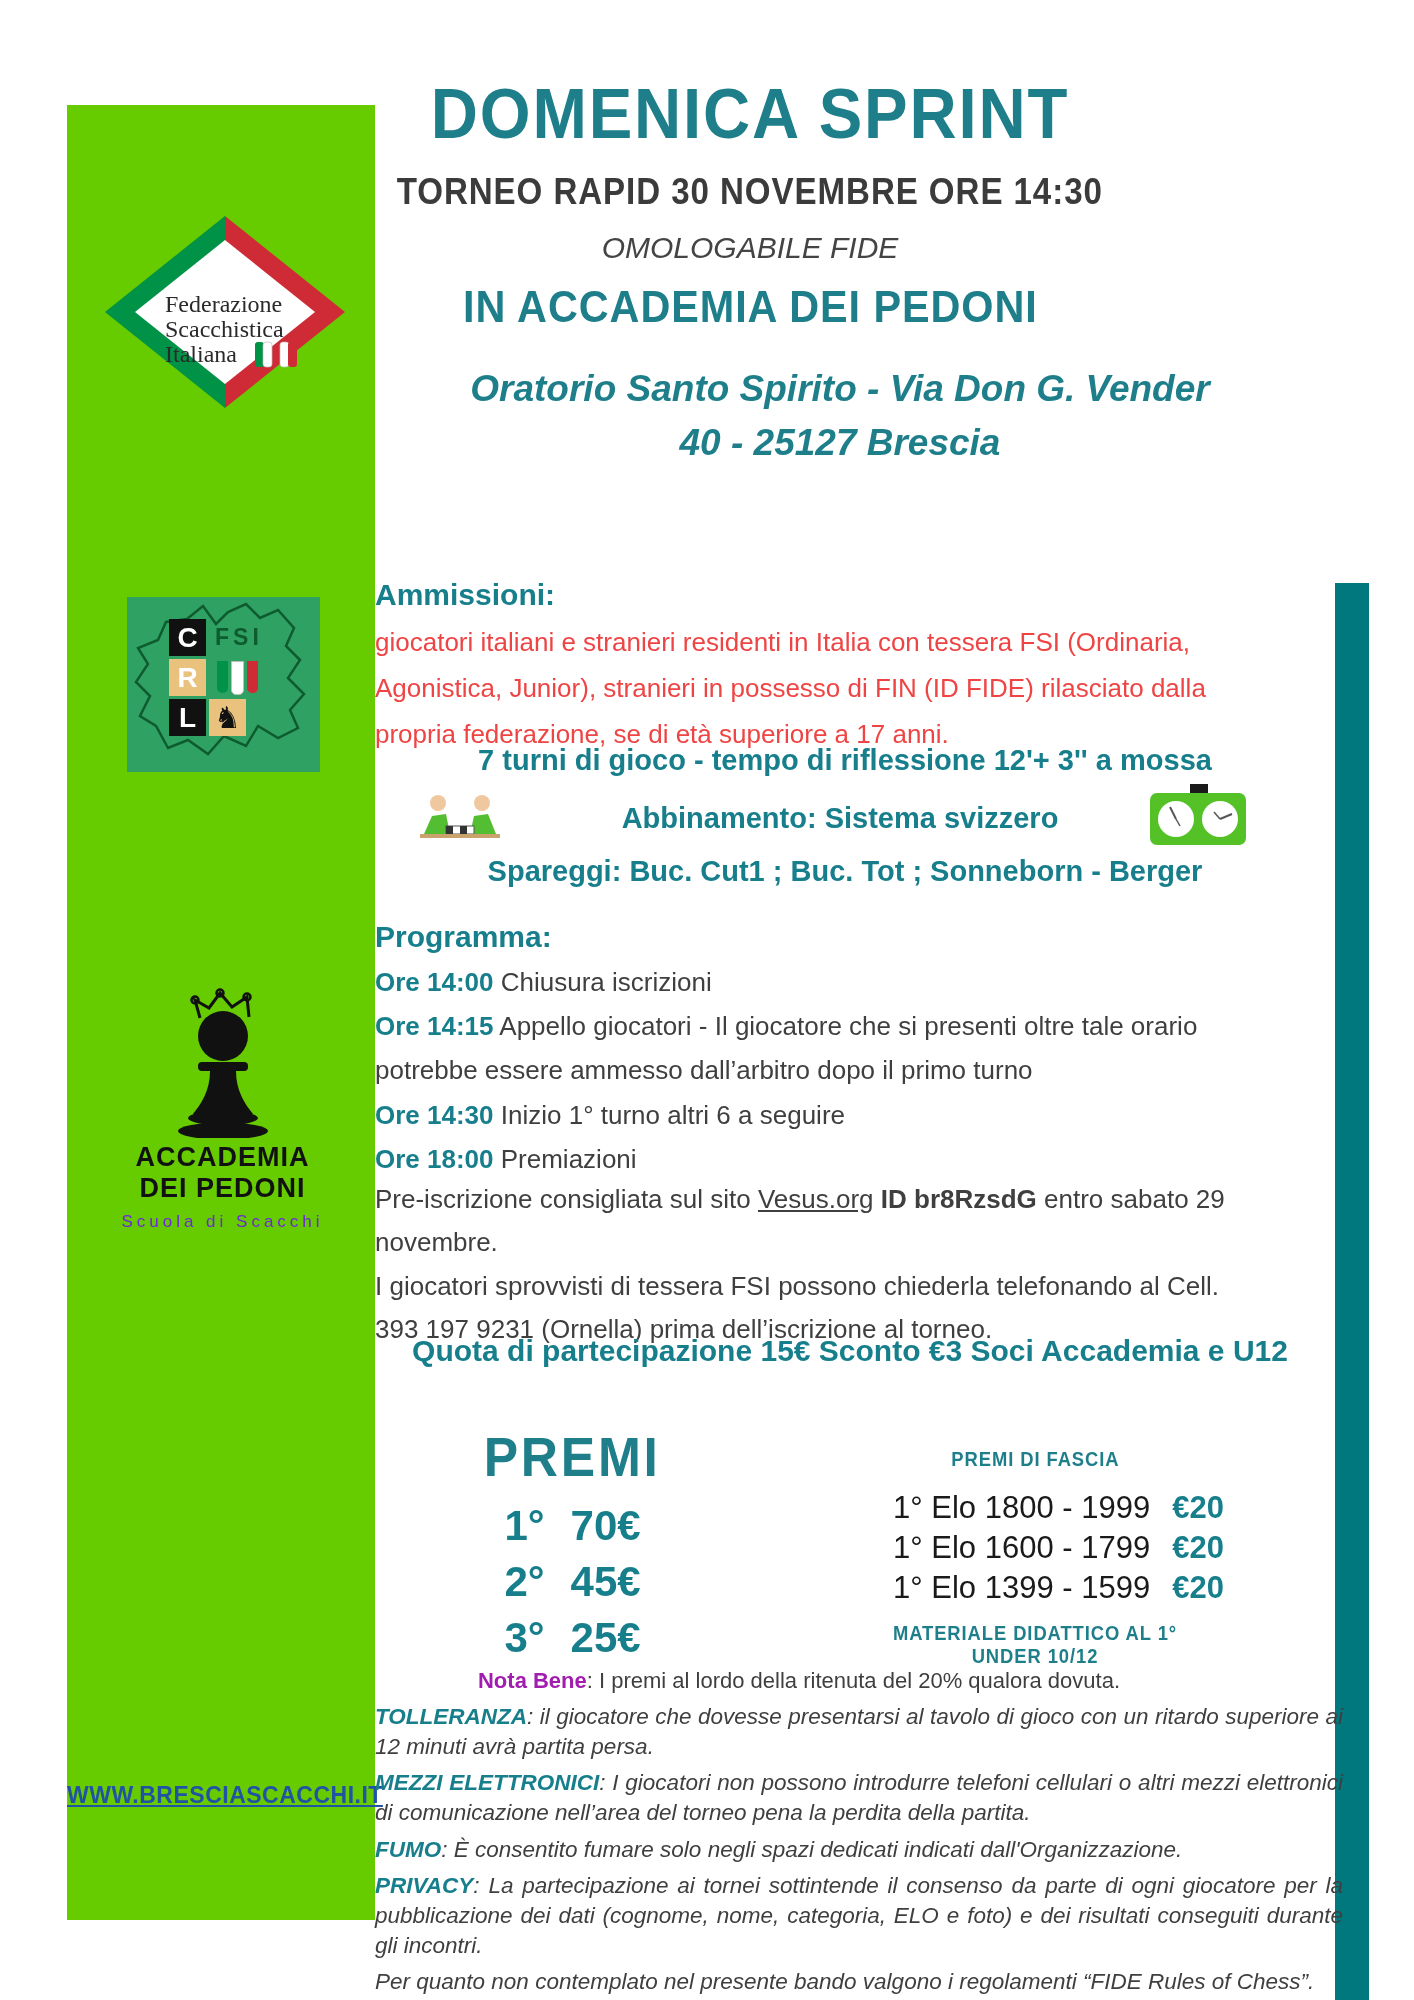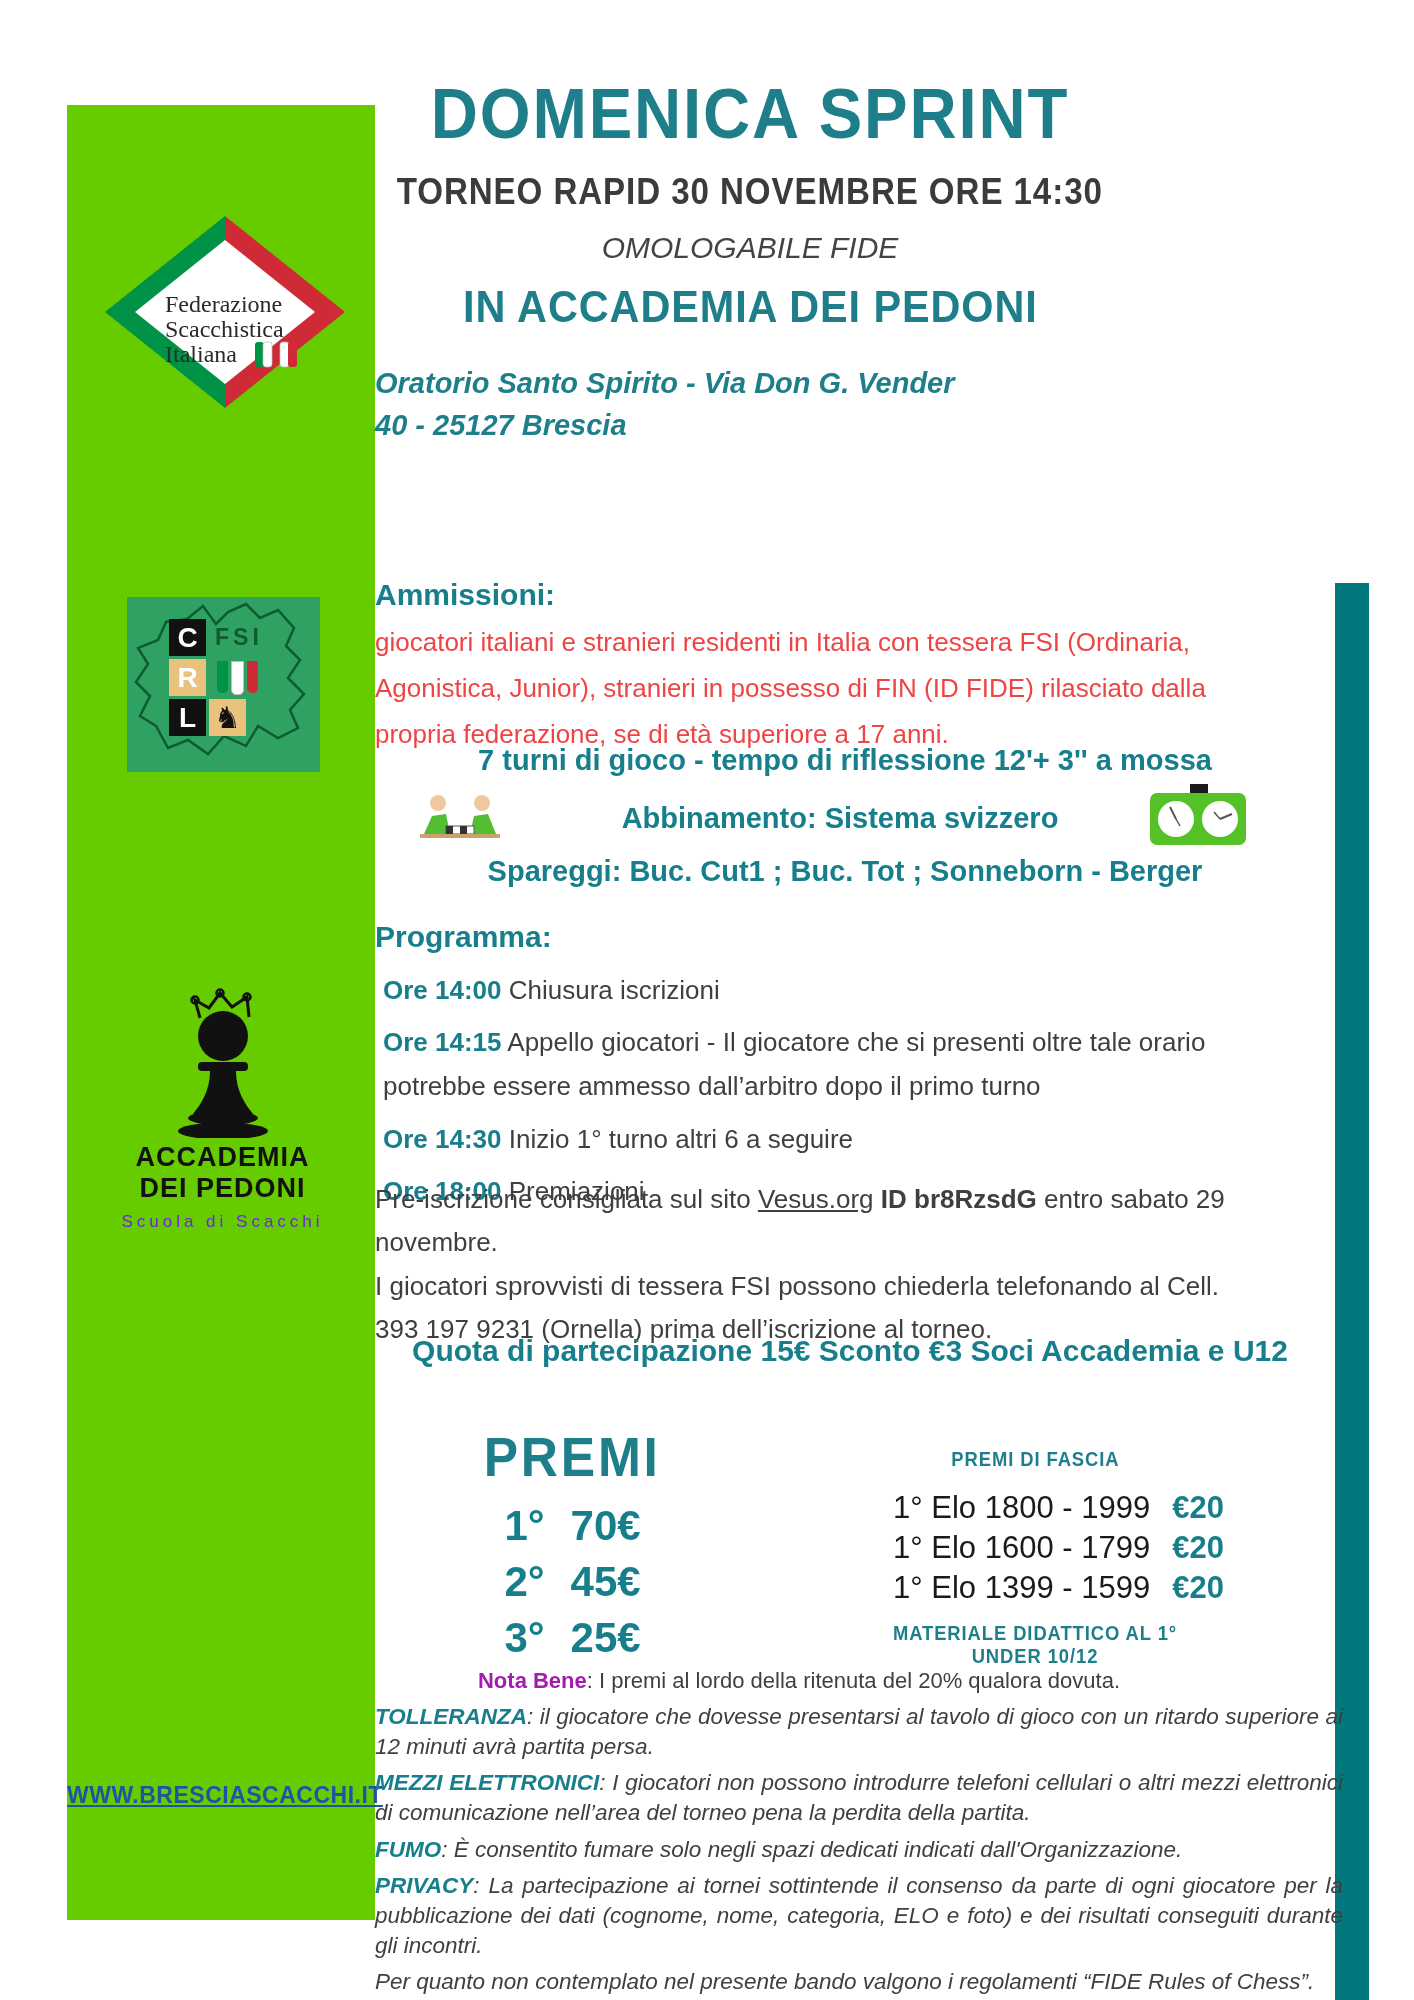--- a/index.html
+++ b/index.html
@@ -16,40 +16,40 @@
   
   .display{font-weight:bold;color:#1E7F8B;}
   .squeeze{display:inline-block;transform:scaleX(.92);transform-origin:center;}
 
   .title-block{left:355px;top:78px;width:790px;text-align:center;}
   .main-title{font-size:71px;letter-spacing:2px;line-height:1;}
   .subtitle{margin-top:22px;font-size:36px;font-weight:bold;color:#3B3B3B;letter-spacing:1px;}
   .fide{margin-top:18px;font-size:30px;font-style:italic;color:#444;}
   .venue{margin-top:16px;font-size:45px;letter-spacing:1px;}
 
-  .address{left:375px;top:362px;width:930px;text-align:left;
-           font-size:29px;font-weight:bold;font-style:italic;color:#1E7F8B;line-height:1.45;}
+  .address{left:375px;top:362px;width:930px;text-align:center;
+           font-size:37px;font-weight:bold;font-style:italic;color:#1E7F8B;line-height:1.45;}
 
   .h-teal{font-size:30px;font-weight:bold;color:#177E8C;}
   .body-text{font-size:26px;line-height:1.76;color:#ef4444;}
 
   .ammissioni-h{left:375px;top:578px;}
   .ammissioni-b{left:375px;top:620px;width:890px;}
 
   .teal-line{font-size:29px;font-weight:bold;color:#177E8C;text-align:center;}
   .turni{left:395px;top:744px;width:900px;}
   .abbinamento{left:560px;top:802px;width:560px;}
   .spareggi{left:395px;top:855px;width:900px;}
 
   .players-icon{left:418px;top:790px;width:84px;height:54px;}
   .clock-icon{left:1150px;top:784px;width:96px;height:62px;}
 
   .programma-h{left:375px;top:920px;}
   .programma-b{left:375px;top:960px;width:880px;}
-  .programma-b p{margin:8px;font-size:26px;line-height:1.7;}
+  .programma-b p{margin:0;font-size:26px;line-height:1.7;}
   .time{font-weight:bold;color:#177E8C;}
 
   .preisc{left:375px;top:1178px;width:880px;}
   .preisc p{margin:0;font-size:26px;line-height:1.67;}
   .u{text-decoration:underline;}
   .b{font-weight:bold;}
 
   .quota{left:385px;top:1334px;width:930px;font-size:30px;}
 
   .premi-h{left:375px;top:1424px;width:395px;text-align:center;font-size:56px;letter-spacing:3px;}

